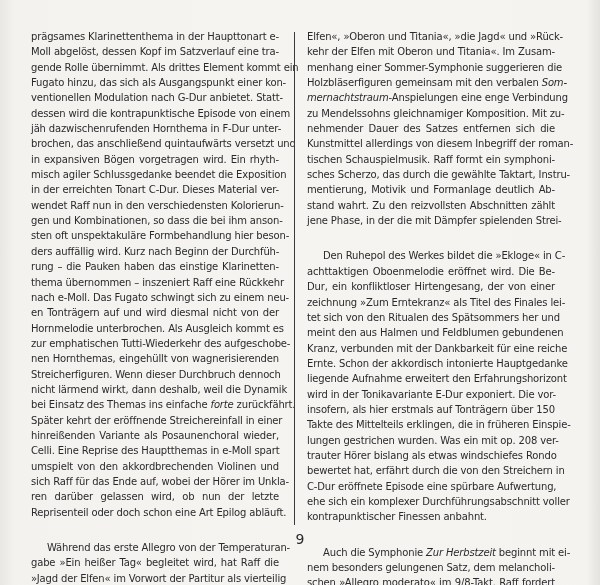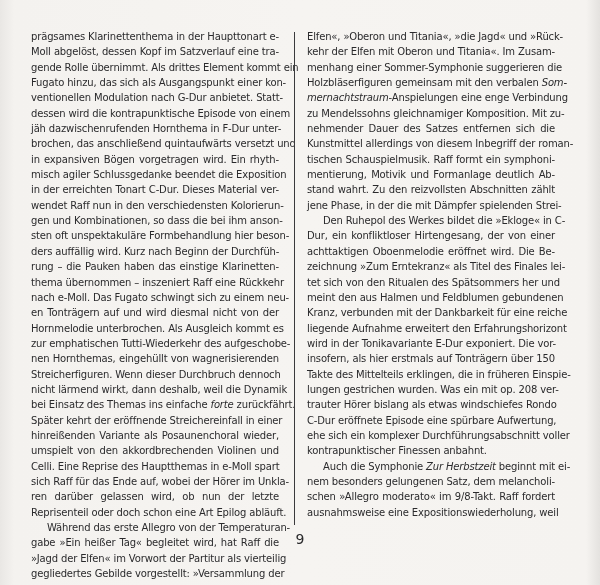--- a/index.html
+++ b/index.html
@@ -38,20 +38,21 @@
       text-align: justify;
       text-align-last: justify;
       height: 15.35px;
       overflow: visible;
     }
     .line.last {
       text-align-last: left;
     }
     .line.indent {
       text-indent: 16px;
+      margin-top: 20px;
     }
     .divider {
       position: absolute;
       left: 294px;
       top: 32px;
       width: 1px;
       height: 493px;
       background: #3a3a3c;
     }
     .page-number {
@@ -90,57 +91,60 @@
       <span class="line">nach e-Moll. Das Fugato schwingt sich zu einem neu-</span>
       <span class="line">en Tonträgern auf und wird diesmal nicht von der</span>
       <span class="line">Hornmelodie unterbrochen. Als Ausgleich kommt es</span>
       <span class="line">zur emphatischen Tutti-Wiederkehr des aufgeschobe-</span>
       <span class="line">nen Hornthemas, eingehüllt von wagnerisierenden</span>
       <span class="line">Streicherfiguren. Wenn dieser Durchbruch dennoch</span>
       <span class="line">nicht lärmend wirkt, dann deshalb, weil die Dynamik</span>
       <span class="line">bei Einsatz des Themas ins einfache <em>forte</em> zurückfährt.</span>
       <span class="line">Später kehrt der eröffnende Streichereinfall in einer</span>
       <span class="line">hinreißenden Variante als Posaunenchoral wieder,</span>
+      <span class="line">Celli. Eine Reprise des Hauptthemas in e-Moll spart</span>
       <span class="line">umspielt von den akkordbrechenden Violinen und</span>
-      <span class="line">Celli. Eine Reprise des Hauptthemas in e-Moll spart</span>
       <span class="line">sich Raff für das Ende auf, wobei der Hörer im Unkla-</span>
       <span class="line">ren darüber gelassen wird, ob nun der letzte</span>
       <span class="line last">Reprisenteil oder doch schon eine Art Epilog abläuft.</span>
       <span class="line indent">Während das erste Allegro von der Temperaturan-</span>
       <span class="line">gabe »Ein heißer Tag« begleitet wird, hat Raff die</span>
       <span class="line">»Jagd der Elfen« im Vorwort der Partitur als vierteilig</span>
       <span class="line">gegliedertes Gebilde vorgestellt: »Versammlung der</span>
     </div>
   <div class="divider"></div>
   <div class="column col-right" id="col-right">
       <span class="line">Elfen«, »Oberon und Titania«, »die Jagd« und »Rück-</span>
       <span class="line">kehr der Elfen mit Oberon und Titania«. Im Zusam-</span>
       <span class="line">menhang einer Sommer-Symphonie suggerieren die</span>
       <span class="line">Holzbläserfiguren gemeinsam mit den verbalen <em>Som-</em></span>
       <span class="line"><em>mernachtstraum</em>-Anspielungen eine enge Verbindung</span>
       <span class="line">zu Mendelssohns gleichnamiger Komposition. Mit zu-</span>
       <span class="line">nehmender Dauer des Satzes entfernen sich die</span>
       <span class="line">Kunstmittel allerdings von diesem Inbegriff der roman-</span>
       <span class="line">tischen Schauspielmusik. Raff formt ein symphoni-</span>
+      <span class="line">sches Scherzo, das durch die gewählte Taktart, Instru-</span>
       <span class="line">mentierung, Motivik und Formanlage deutlich Ab-</span>
       <span class="line">stand wahrt. Zu den reizvollsten Abschnitten zählt</span>
       <span class="line">jene Phase, in der die mit Dämpfer spielenden Strei-</span>
       <span class="line indent">Den Ruhepol des Werkes bildet die »Ekloge« in C-</span>
+      <span class="line">achttaktigen Oboenmelodie eröffnet wird. Die Be-</span>
       <span class="line">Dur, ein konfliktloser Hirtengesang, der von einer</span>
-      <span class="line">achttaktigen Oboenmelodie eröffnet wird. Die Be-</span>
       <span class="line">zeichnung »Zum Erntekranz« als Titel des Finales lei-</span>
       <span class="line">tet sich von den Ritualen des Spätsommers her und</span>
       <span class="line">meint den aus Halmen und Feldblumen gebundenen</span>
       <span class="line">Kranz, verbunden mit der Dankbarkeit für eine reiche</span>
+      <span class="line">Ernte. Schon der akkordisch intonierte Hauptgedanke</span>
       <span class="line">liegende Aufnahme erweitert den Erfahrungshorizont</span>
       <span class="line">wird in der Tonikavariante E-Dur exponiert. Die vor-</span>
       <span class="line">insofern, als hier erstmals auf Tonträgern über 150</span>
       <span class="line">Takte des Mittelteils erklingen, die in früheren Einspie-</span>
       <span class="line">lungen gestrichen wurden. Was ein mit op. 208 ver-</span>
       <span class="line">trauter Hörer bislang als etwas windschiefes Rondo</span>
+      <span class="line">bewertet hat, erfährt durch die von den Streichern in</span>
       <span class="line">C-Dur eröffnete Episode eine spürbare Aufwertung,</span>
       <span class="line">ehe sich ein komplexer Durchführungsabschnitt voller</span>
       <span class="line last">kontrapunktischer Finessen anbahnt.</span>
       <span class="line indent">Auch die Symphonie <em>Zur Herbstzeit</em> beginnt mit ei-</span>
       <span class="line">nem besonders gelungenen Satz, dem melancholi-</span>
       <span class="line">schen »Allegro moderato« im 9/8-Takt. Raff fordert</span>
       <span class="line">ausnahmsweise eine Expositionswiederholung, weil</span>
     </div>
   <div class="page-number">9</div>
 </div>

